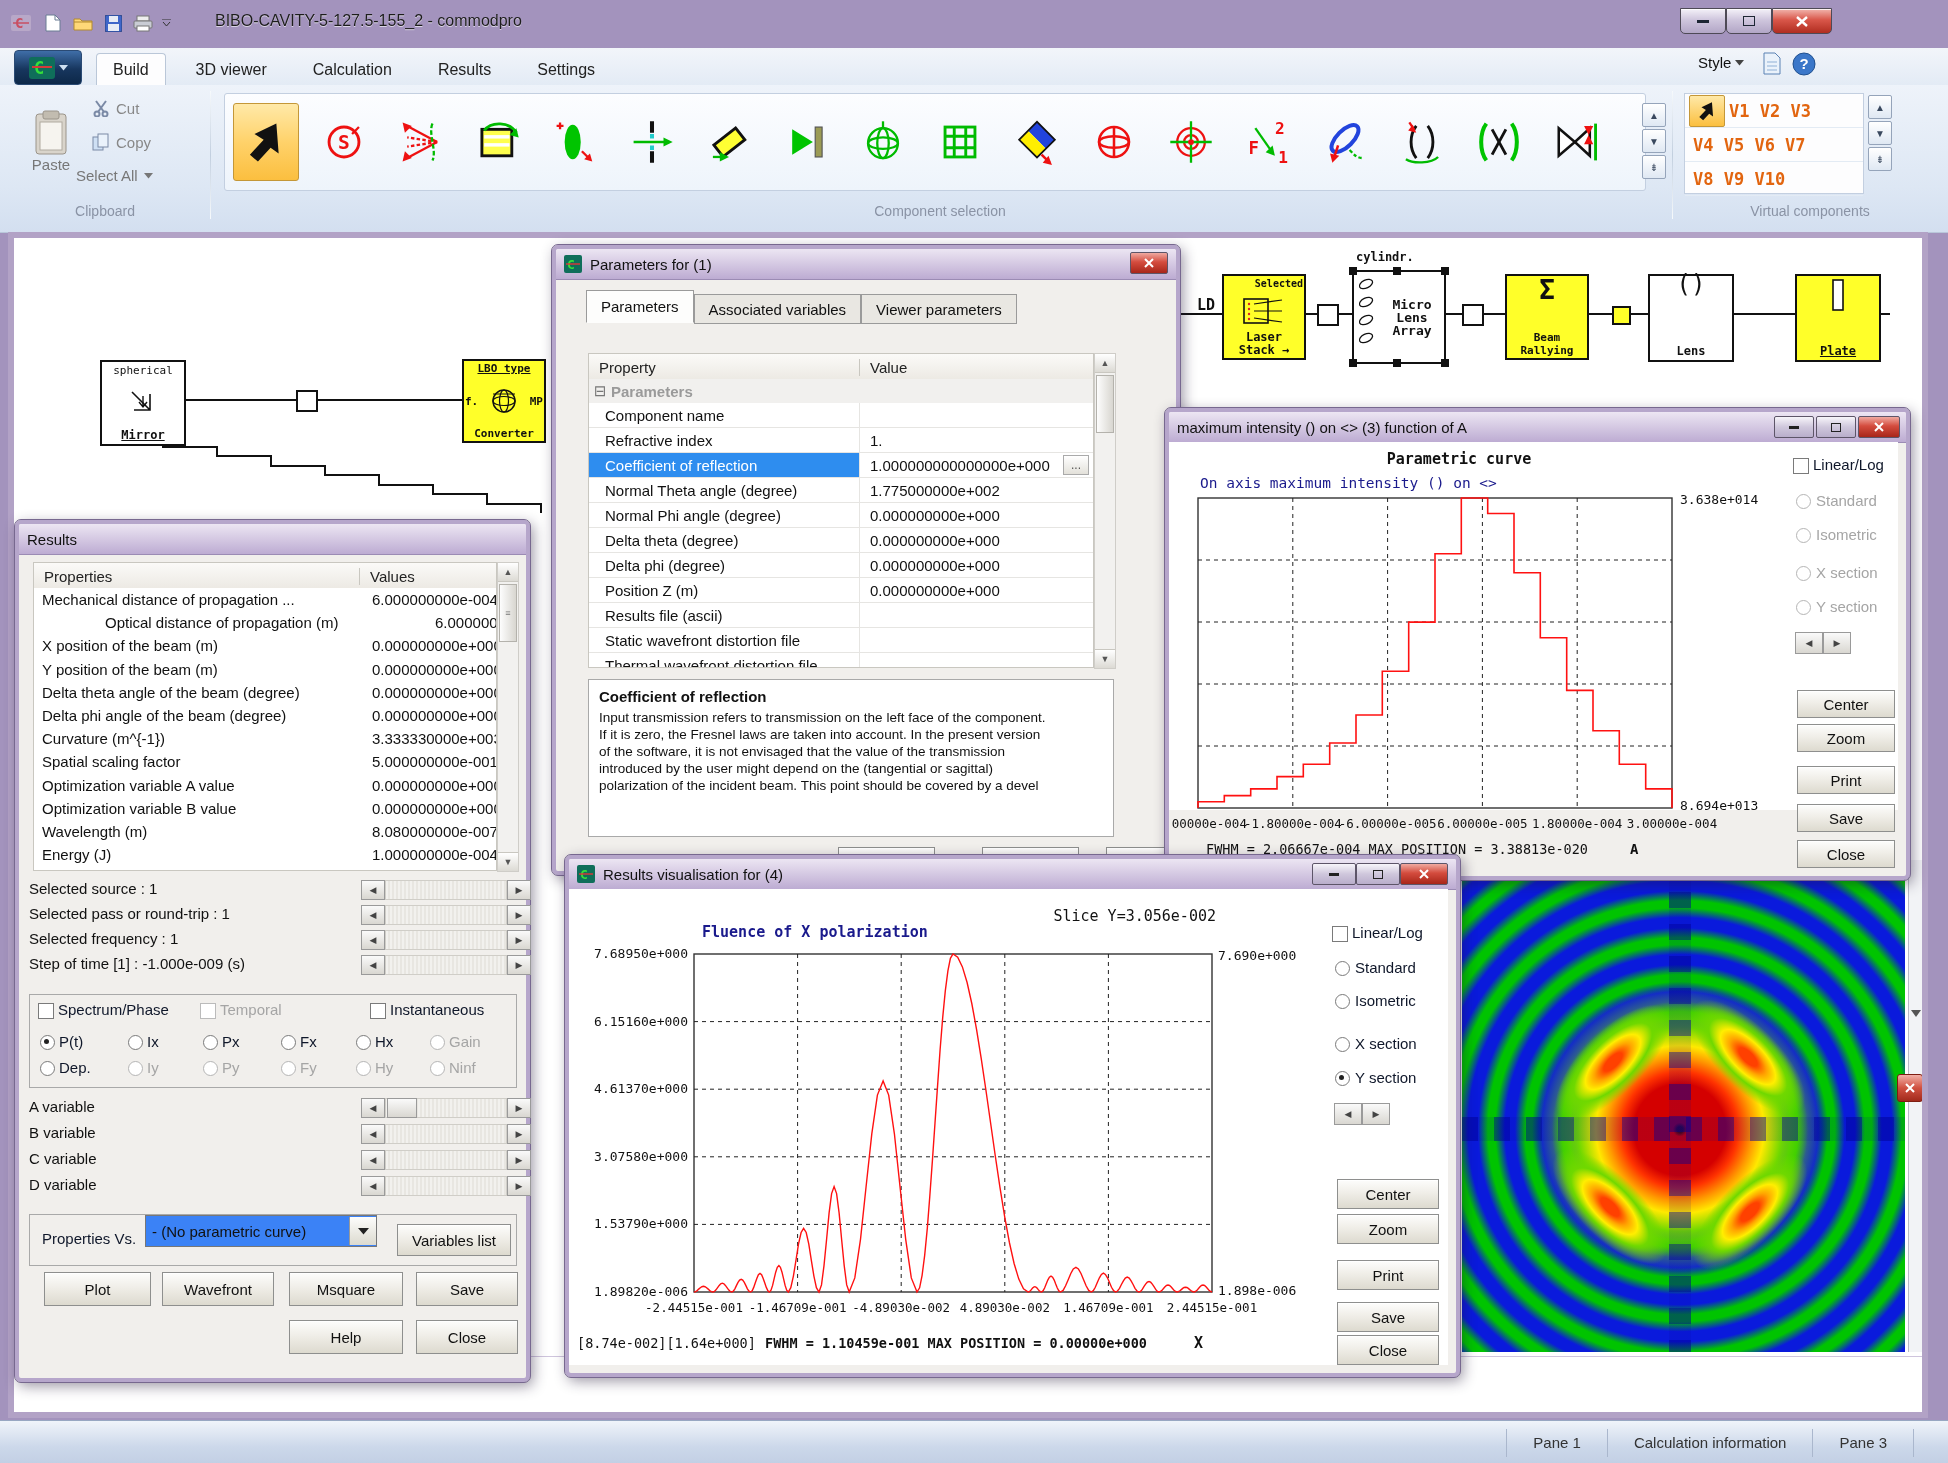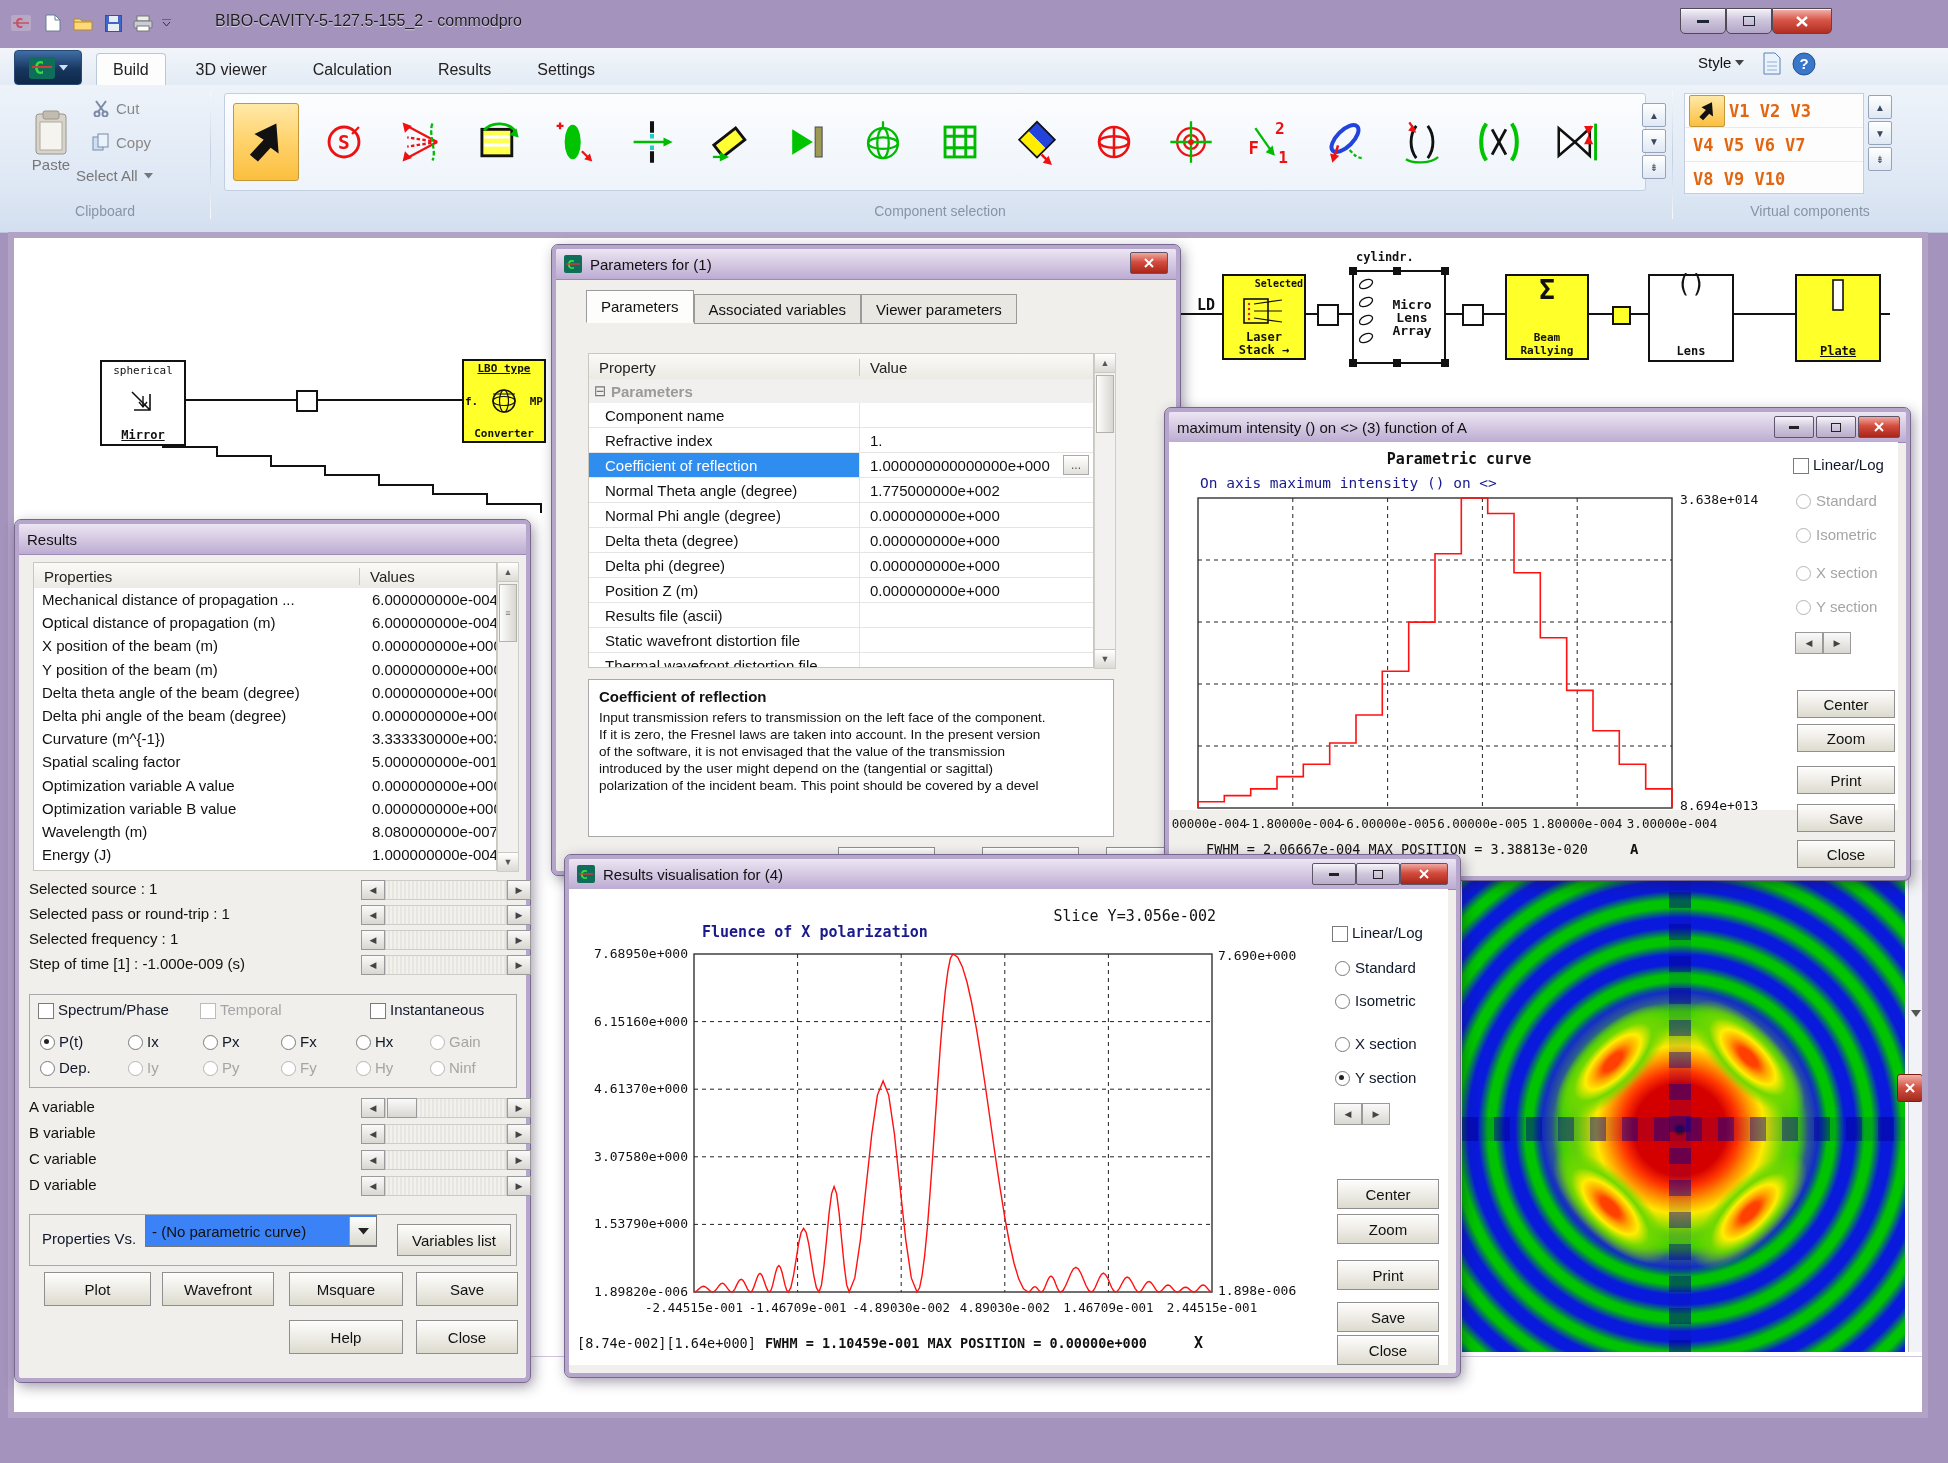--- a/index.html
+++ b/index.html
@@ -566,21 +566,21 @@
     <div class="abs thead" style="left:14px;top:38px;width:462px;height:26px">
       <span style="padding-left:10px;flex:0 0 315px;border-right:1px solid #c9c7c0">Properties</span>
       <span style="padding-left:10px">Values</span>
     </div>
     <div class="abs" id="results-rows" style="left:14px;top:64px;width:462px;height:282px;background:#fff;border:1px solid #c9c7c0;border-top:none;overflow:hidden">
         <div class="trow" style="height: 23.2px;">
           <span style="flex: 0 0 330px; padding-left: 8px; overflow: hidden; white-space: nowrap;">Mechanical distance of propagation ...</span>
           <span style="white-space: nowrap;">6.000000000e-004</span>
         </div>
         <div class="trow" style="height: 23.2px;">
-          <span style="flex: 0 0 330px; padding-left: 8px; overflow: hidden; white-space: nowrap;">Optical distance of propagation (m)</span>
+          <span style="flex: 0 0 330px; padding-left: 24px; overflow: hidden; white-space: nowrap; margin-left: 47px;">Optical distance of propagation (m)</span>
           <span style="white-space: nowrap;">6.000000000e-004</span>
         </div>
         <div class="trow" style="height: 23.2px;">
           <span style="flex: 0 0 330px; padding-left: 8px; overflow: hidden; white-space: nowrap;">X position of the beam (m)</span>
           <span style="white-space: nowrap;">0.000000000e+000</span>
         </div>
         <div class="trow" style="height: 23.2px;">
           <span style="flex: 0 0 330px; padding-left: 8px; overflow: hidden; white-space: nowrap;">Y position of the beam (m)</span>
           <span style="white-space: nowrap;">0.000000000e+000</span>
         </div>
@@ -938,14 +938,27 @@
       <div class="slbtn" style="left:765px;top:214px;width:26px;height:20px">◀</div>
       <div class="slbtn" style="left:793px;top:214px;width:26px;height:20px">▶</div>
       <div class="btn" style="left:768px;top:290px;width:100px;height:28px">Center</div>
       <div class="btn" style="left:768px;top:325px;width:100px;height:28px">Zoom</div>
       <div class="btn" style="left:768px;top:371px;width:100px;height:28px">Print</div>
       <div class="btn" style="left:768px;top:413px;width:100px;height:28px">Save</div>
       <div class="btn" style="left:768px;top:446px;width:100px;height:28px">Close</div>
     </div>
   </div>
 
+  <div id="statusbar" class="abs">
+    <div style="flex:1"></div>
+    <div id="status-panes" style="display:flex;align-items:center">
+        <div class="sbsep"></div>
+        <span style="padding: 0px 12px;">Pane 1</span>
+        <div class="sbsep"></div>
+        <span style="padding: 0px 12px;">Calculation information</span>
+        <div class="sbsep"></div>
+        <span style="padding: 0px 12px;">Pane 3</span>
+        <div class="sbsep"></div>
+      </div>
+    <div style="width:20px"></div>
+  </div>
 
 </div>
 
 </body></html>

